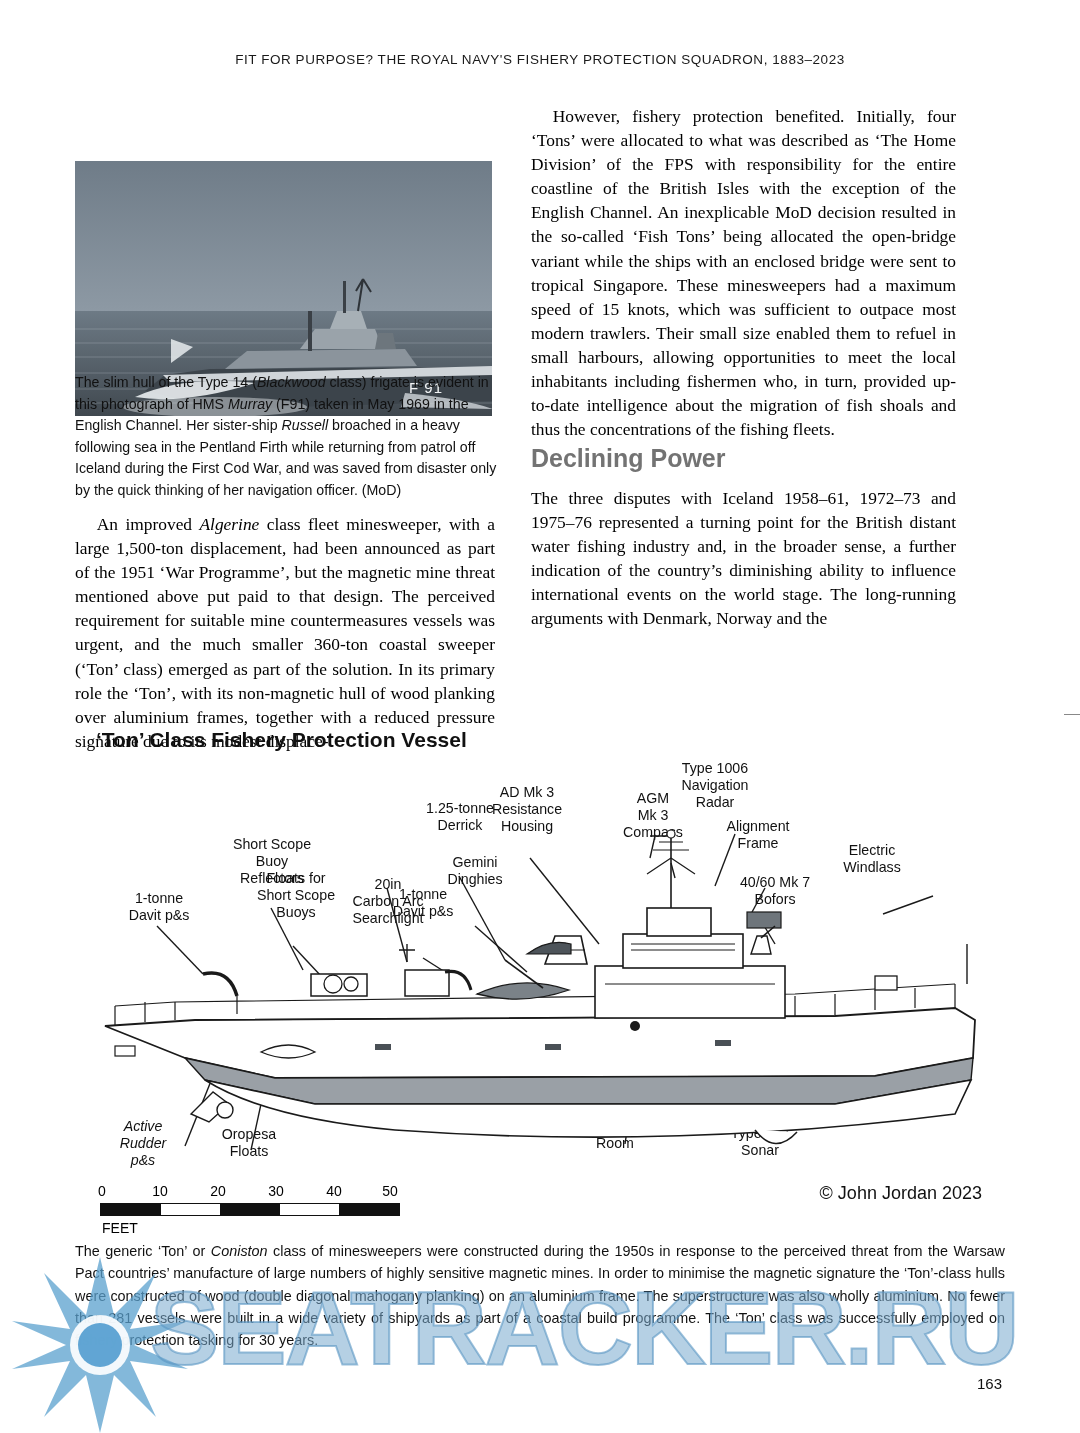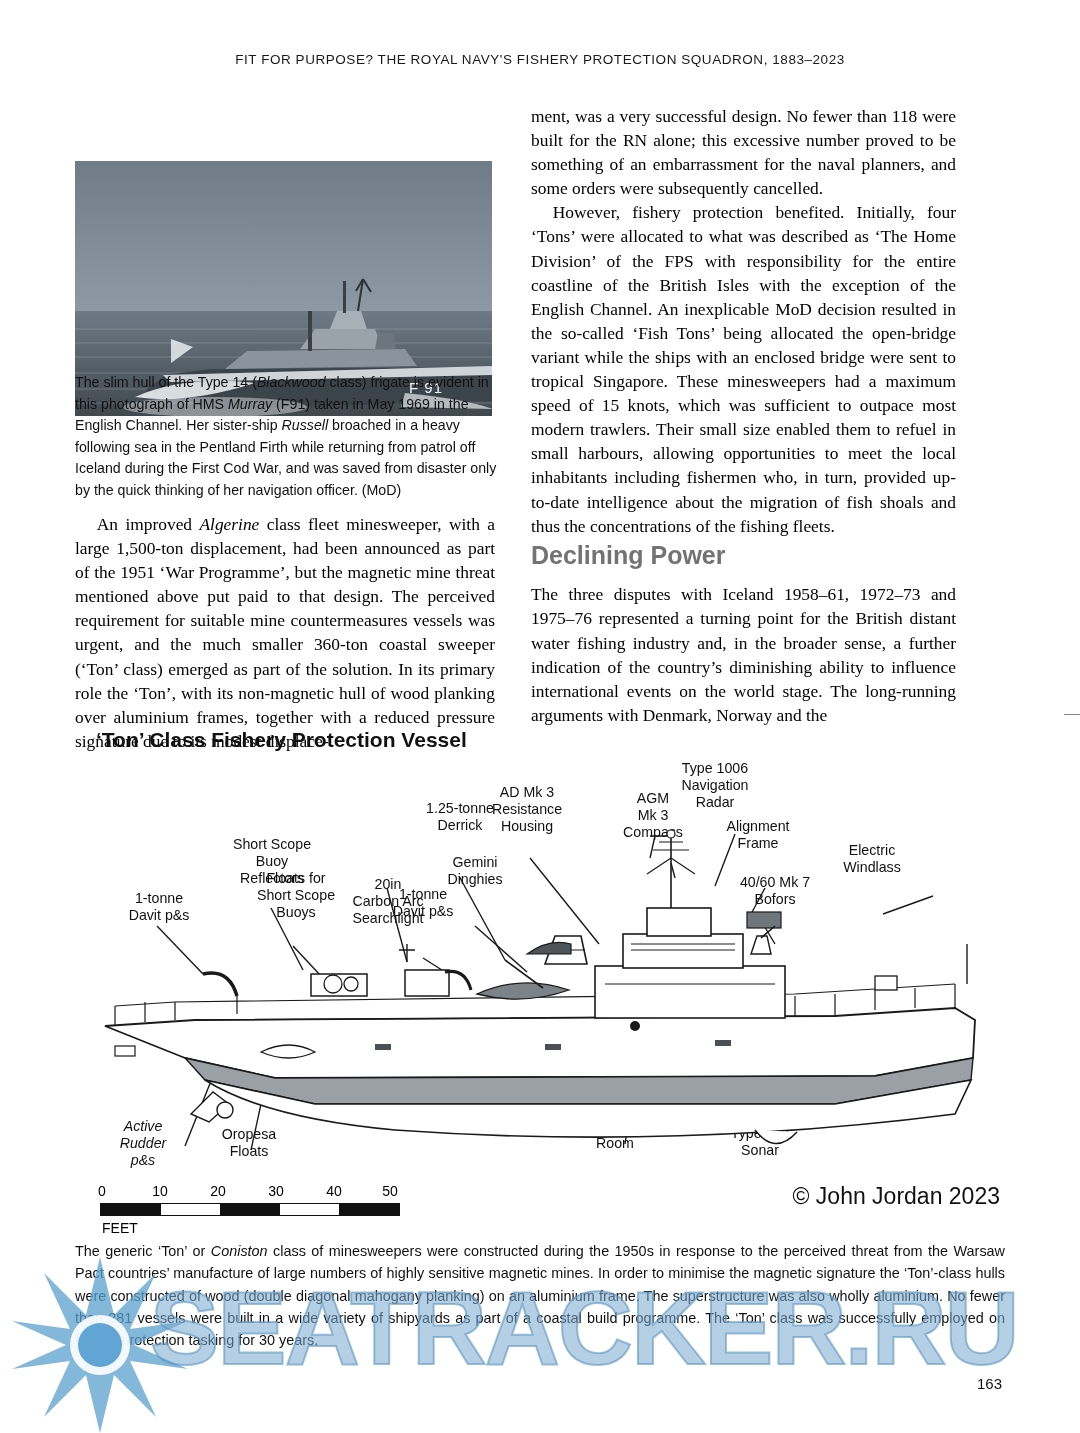--- a/index.html
+++ b/index.html
@@ -43,22 +43,22 @@
   .diagram{position:absolute;left:75px;top:728px;width:930px;height:530px;}
   .dia-title{
     font-family:"Liberation Sans", sans-serif;
     font-weight:bold;font-size:21px;margin-left:21px;color:#111;
   }
   .lbl{
     position:absolute;font-family:"Liberation Sans", sans-serif;
     font-size:14.2px;line-height:1.2;color:#111;text-align:center;white-space:pre-line;
   }
   .copyright{
-    position:absolute;right:5px;top:455px;
-    font-family:"Liberation Sans", sans-serif;font-size:23px;color:#111;
+    position:absolute;right:23px;top:455px;
+    font-family:"Liberation Sans", sans-serif;font-size:18px;color:#111;
   }
   .scalebar{position:absolute;left:25px;top:455px;width:300px;}
   .scale-nums{position:relative;height:18px;font-family:"Liberation Sans", sans-serif;font-size:14px;}
   .scale-nums span{position:absolute;top:0;transform:translateX(-50%);}
   .scale-rule{position:relative;height:11px;margin-top:2px;border:1.4px solid #111;display:flex;}
   .scale-rule div{flex:1;border-right:1.4px solid #111;}
   .scale-rule div:last-child{border-right:none;}
   .scale-rule div:nth-child(odd){background:#111;}
   .feet{font-family:"Liberation Sans", sans-serif;font-size:14px;margin-top:4px;margin-left:2px;}
 
@@ -138,21 +138,20 @@
     <span>The slim hull of the Type 14 (</span><i>Blackwood</i><span> class) frigate is evident in this photograph of HMS </span><i>Murray</i><span> (F91) taken in May 1969 in the English Channel. Her sister-ship </span><i>Russell</i><span> broached in a heavy following sea in the Pentland Firth while returning from patrol off Iceland during the First Cod War, and was saved from disaster only by the quick thinking of her navigation officer. (MoD)</span>
   </div>
 
   <div class="col col-left">
     <p>
       <span>An improved </span><i>Algerine</i><span> class fleet minesweeper, with a large 1,500-ton displacement, had been announced as part of the 1951 ‘War Programme’, but the magnetic mine threat mentioned above put paid to that design. The perceived requirement for suitable mine countermeasures vessels was urgent, and the much smaller 360-ton coastal sweeper (‘Ton’ class) emerged as part of the solution. In its primary role the ‘Ton’, with its non-magnetic hull of wood planking over aluminium frames, together with a reduced pressure signature due to its modest displace-</span>
     </p>
   </div>
 
   <div class="col col-right">
-    <p class="first">ment, was a very successful design. No fewer than 118 were built for the RN alone; this excessive number proved to be something of an embarrassment for the naval planners, and some orders were subsequently cancelled.</p>
     <p>However, fishery protection benefited. Initially, four ‘Tons’ were allocated to what was described as ‘The Home Division’ of the FPS with responsibility for the entire coastline of the British Isles with the exception of the English Channel. An inexplicable MoD decision resulted in the so-called ‘Fish Tons’ being allocated the open-bridge variant while the ships with an enclosed bridge were sent to tropical Singapore. These minesweepers had a maximum speed of 15 knots, which was sufficient to outpace most modern trawlers. Their small size enabled them to refuel in small harbours, allowing opportunities to meet the local inhabitants including fishermen who, in turn, provided up-to-date intelligence about the migration of fish shoals and thus the concentrations of the fishing fleets.</p>
     <h2 class="section">Declining Power</h2>
     <p class="first">The three disputes with Iceland 1958–61, 1972–73 and 1975–76 represented a turning point for the British distant water fishing industry and, in the broader sense, a further indication of the country’s diminishing ability to influence international events on the world stage. The long-running arguments with Denmark, Norway and the</p>
   </div>
 
   <div class="edge-tick"></div>
 
   <div class="diagram">
     <div class="dia-title">‘Ton’ Class Fishery Protection Vessel</div>
 

